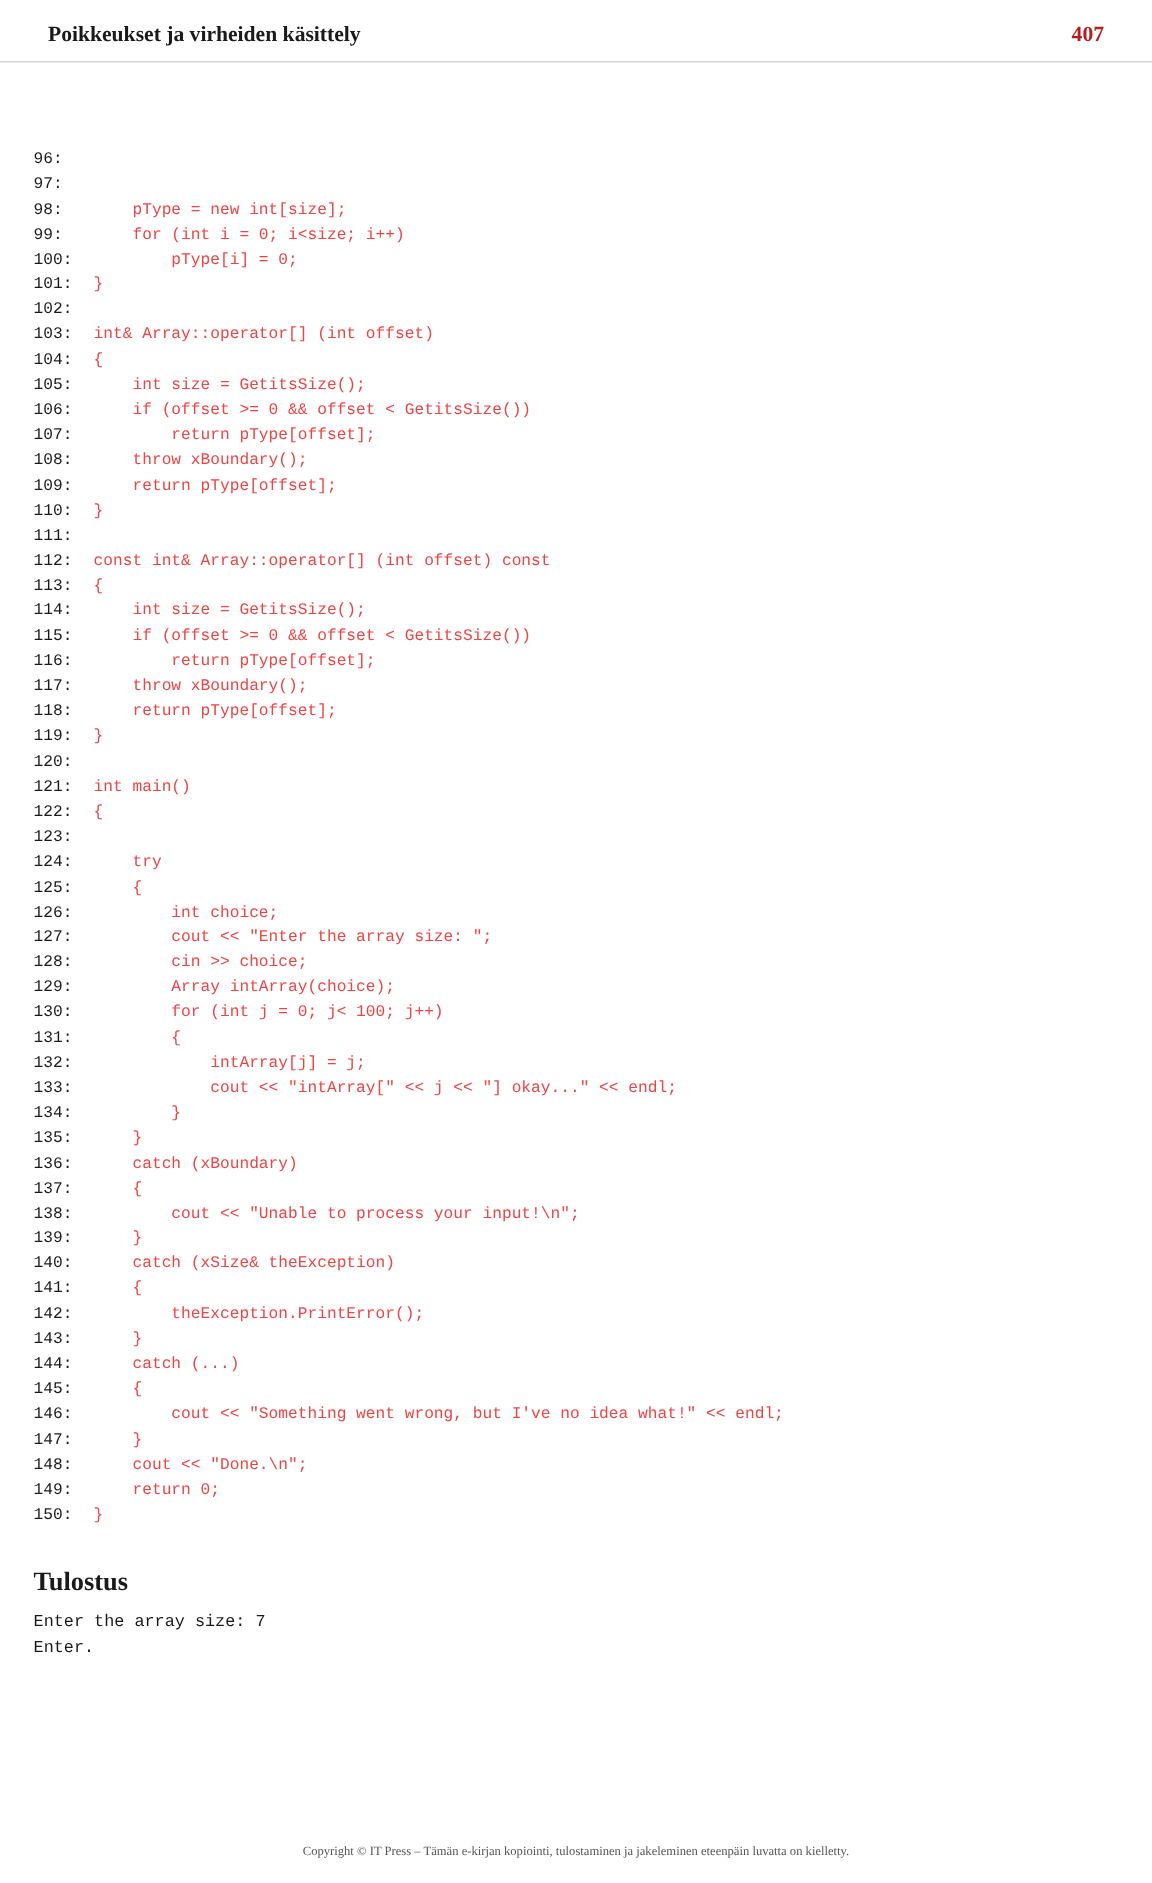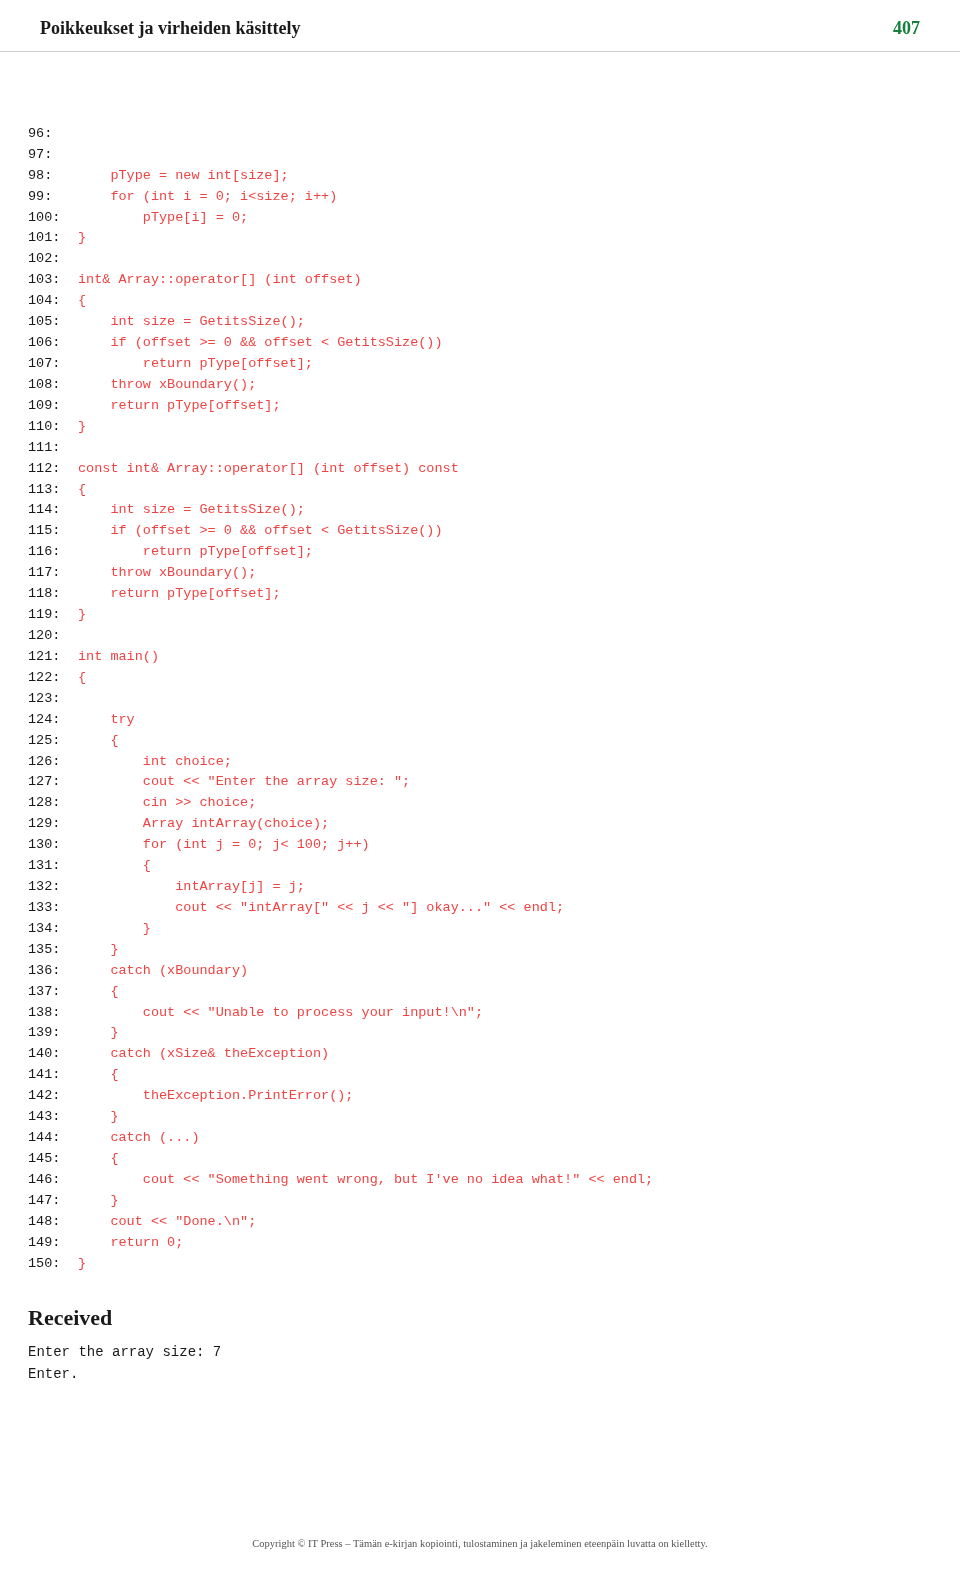--- a/index.html
+++ b/index.html
@@ -35,21 +35,21 @@
       font-family: Georgia, serif;
       font-size: 18px;
       font-weight: bold;
       color: #1a1a1a;
     }
 
     .header-page-number {
       font-family: Georgia, serif;
       font-size: 18px;
       font-weight: bold;
-      color: #15803d;
+      color: #b91c1c;
     }
 
     .content-area {
       padding: 30px 40px 20px 28px;
     }
 
     .code-block {
       font-family: 'Courier New', Courier, monospace;
       font-size: 13.5px;
       line-height: 1.55;
@@ -110,21 +110,21 @@
   <div class="page-header">
     <span class="header-title">Poikkeukset ja virheiden käsittely</span>
     <span class="header-page-number">407</span>
   </div>
 
   <div class="content-area">
 
     <div class="code-block" id="code-lines-container">
     <div class="code-line"><span class="line-number">96:</span><span class="line-content"></span></div><div class="code-line"><span class="line-number">97:</span><span class="line-content"></span></div><div class="code-line"><span class="line-number">98:</span><span class="line-content">    pType = new int[size];</span></div><div class="code-line"><span class="line-number">99:</span><span class="line-content">    for (int i = 0; i&lt;size; i++)</span></div><div class="code-line"><span class="line-number">100:</span><span class="line-content">        pType[i] = 0;</span></div><div class="code-line"><span class="line-number">101:</span><span class="line-content">}</span></div><div class="code-line"><span class="line-number">102:</span><span class="line-content"></span></div><div class="code-line"><span class="line-number">103:</span><span class="line-content">int&amp; Array::operator[] (int offset)</span></div><div class="code-line"><span class="line-number">104:</span><span class="line-content">{</span></div><div class="code-line"><span class="line-number">105:</span><span class="line-content">    int size = GetitsSize();</span></div><div class="code-line"><span class="line-number">106:</span><span class="line-content">    if (offset &gt;= 0 &amp;&amp; offset &lt; GetitsSize())</span></div><div class="code-line"><span class="line-number">107:</span><span class="line-content">        return pType[offset];</span></div><div class="code-line"><span class="line-number">108:</span><span class="line-content">    throw xBoundary();</span></div><div class="code-line"><span class="line-number">109:</span><span class="line-content">    return pType[offset];</span></div><div class="code-line"><span class="line-number">110:</span><span class="line-content">}</span></div><div class="code-line"><span class="line-number">111:</span><span class="line-content"></span></div><div class="code-line"><span class="line-number">112:</span><span class="line-content">const int&amp; Array::operator[] (int offset) const</span></div><div class="code-line"><span class="line-number">113:</span><span class="line-content">{</span></div><div class="code-line"><span class="line-number">114:</span><span class="line-content">    int size = GetitsSize();</span></div><div class="code-line"><span class="line-number">115:</span><span class="line-content">    if (offset &gt;= 0 &amp;&amp; offset &lt; GetitsSize())</span></div><div class="code-line"><span class="line-number">116:</span><span class="line-content">        return pType[offset];</span></div><div class="code-line"><span class="line-number">117:</span><span class="line-content">    throw xBoundary();</span></div><div class="code-line"><span class="line-number">118:</span><span class="line-content">    return pType[offset];</span></div><div class="code-line"><span class="line-number">119:</span><span class="line-content">}</span></div><div class="code-line"><span class="line-number">120:</span><span class="line-content"></span></div><div class="code-line"><span class="line-number">121:</span><span class="line-content">int main()</span></div><div class="code-line"><span class="line-number">122:</span><span class="line-content">{</span></div><div class="code-line"><span class="line-number">123:</span><span class="line-content"></span></div><div class="code-line"><span class="line-number">124:</span><span class="line-content">    try</span></div><div class="code-line"><span class="line-number">125:</span><span class="line-content">    {</span></div><div class="code-line"><span class="line-number">126:</span><span class="line-content">        int choice;</span></div><div class="code-line"><span class="line-number">127:</span><span class="line-content">        cout &lt;&lt; "Enter the array size: ";</span></div><div class="code-line"><span class="line-number">128:</span><span class="line-content">        cin &gt;&gt; choice;</span></div><div class="code-line"><span class="line-number">129:</span><span class="line-content">        Array intArray(choice);</span></div><div class="code-line"><span class="line-number">130:</span><span class="line-content">        for (int j = 0; j&lt; 100; j++)</span></div><div class="code-line"><span class="line-number">131:</span><span class="line-content">        {</span></div><div class="code-line"><span class="line-number">132:</span><span class="line-content">            intArray[j] = j;</span></div><div class="code-line"><span class="line-number">133:</span><span class="line-content">            cout &lt;&lt; "intArray[" &lt;&lt; j &lt;&lt; "] okay..." &lt;&lt; endl;</span></div><div class="code-line"><span class="line-number">134:</span><span class="line-content">        }</span></div><div class="code-line"><span class="line-number">135:</span><span class="line-content">    }</span></div><div class="code-line"><span class="line-number">136:</span><span class="line-content">    catch (xBoundary)</span></div><div class="code-line"><span class="line-number">137:</span><span class="line-content">    {</span></div><div class="code-line"><span class="line-number">138:</span><span class="line-content">        cout &lt;&lt; "Unable to process your input!\n";</span></div><div class="code-line"><span class="line-number">139:</span><span class="line-content">    }</span></div><div class="code-line"><span class="line-number">140:</span><span class="line-content">    catch (xSize&amp; theException)</span></div><div class="code-line"><span class="line-number">141:</span><span class="line-content">    {</span></div><div class="code-line"><span class="line-number">142:</span><span class="line-content">        theException.PrintError();</span></div><div class="code-line"><span class="line-number">143:</span><span class="line-content">    }</span></div><div class="code-line"><span class="line-number">144:</span><span class="line-content">    catch (...)</span></div><div class="code-line"><span class="line-number">145:</span><span class="line-content">    {</span></div><div class="code-line"><span class="line-number">146:</span><span class="line-content">        cout &lt;&lt; "Something went wrong, but I've no idea what!" &lt;&lt; endl;</span></div><div class="code-line"><span class="line-number">147:</span><span class="line-content">    }</span></div><div class="code-line"><span class="line-number">148:</span><span class="line-content">    cout &lt;&lt; "Done.\n";</span></div><div class="code-line"><span class="line-number">149:</span><span class="line-content">    return 0;</span></div><div class="code-line"><span class="line-number">150:</span><span class="line-content">}</span></div></div>
 
-    <div class="section-title">Received</div>
+    <div class="section-title">Tulostus</div>
 
     <div class="output-block" id="output-lines-container">
     <div>Enter the array size: 7</div>
         <div>Enter.</div>
       </div>
 
   </div>
 
   <div class="page-footer">
     <span>Copyright © IT Press – Tämän e-kirjan kopiointi, tulostaminen ja jakeleminen eteenpäin luvatta on kielletty.</span>

